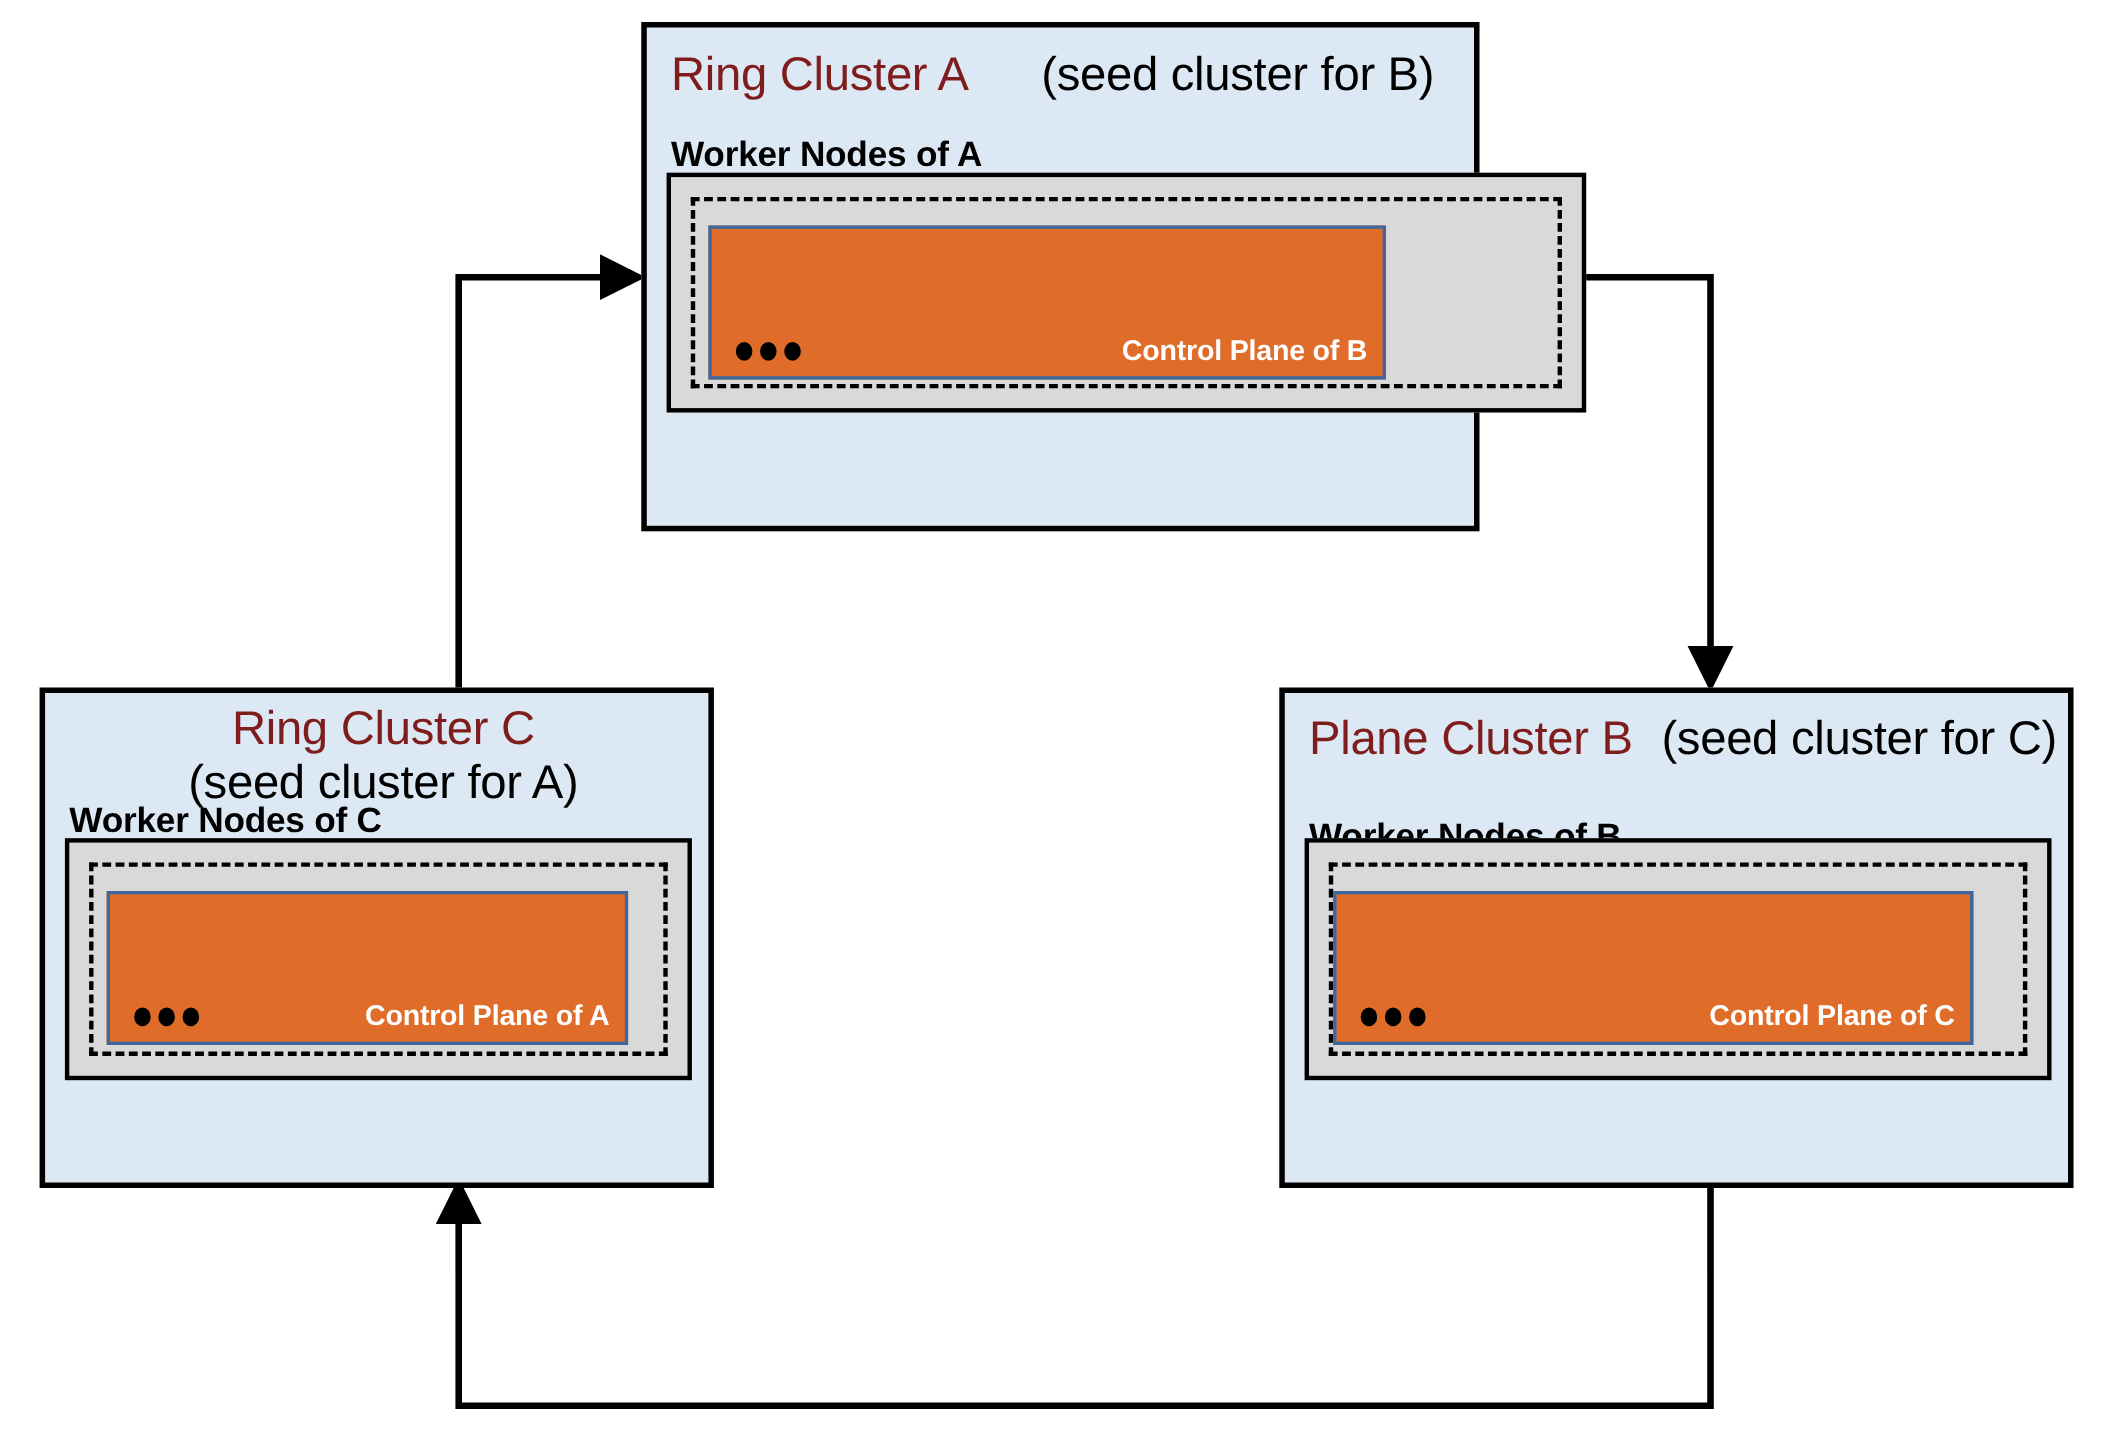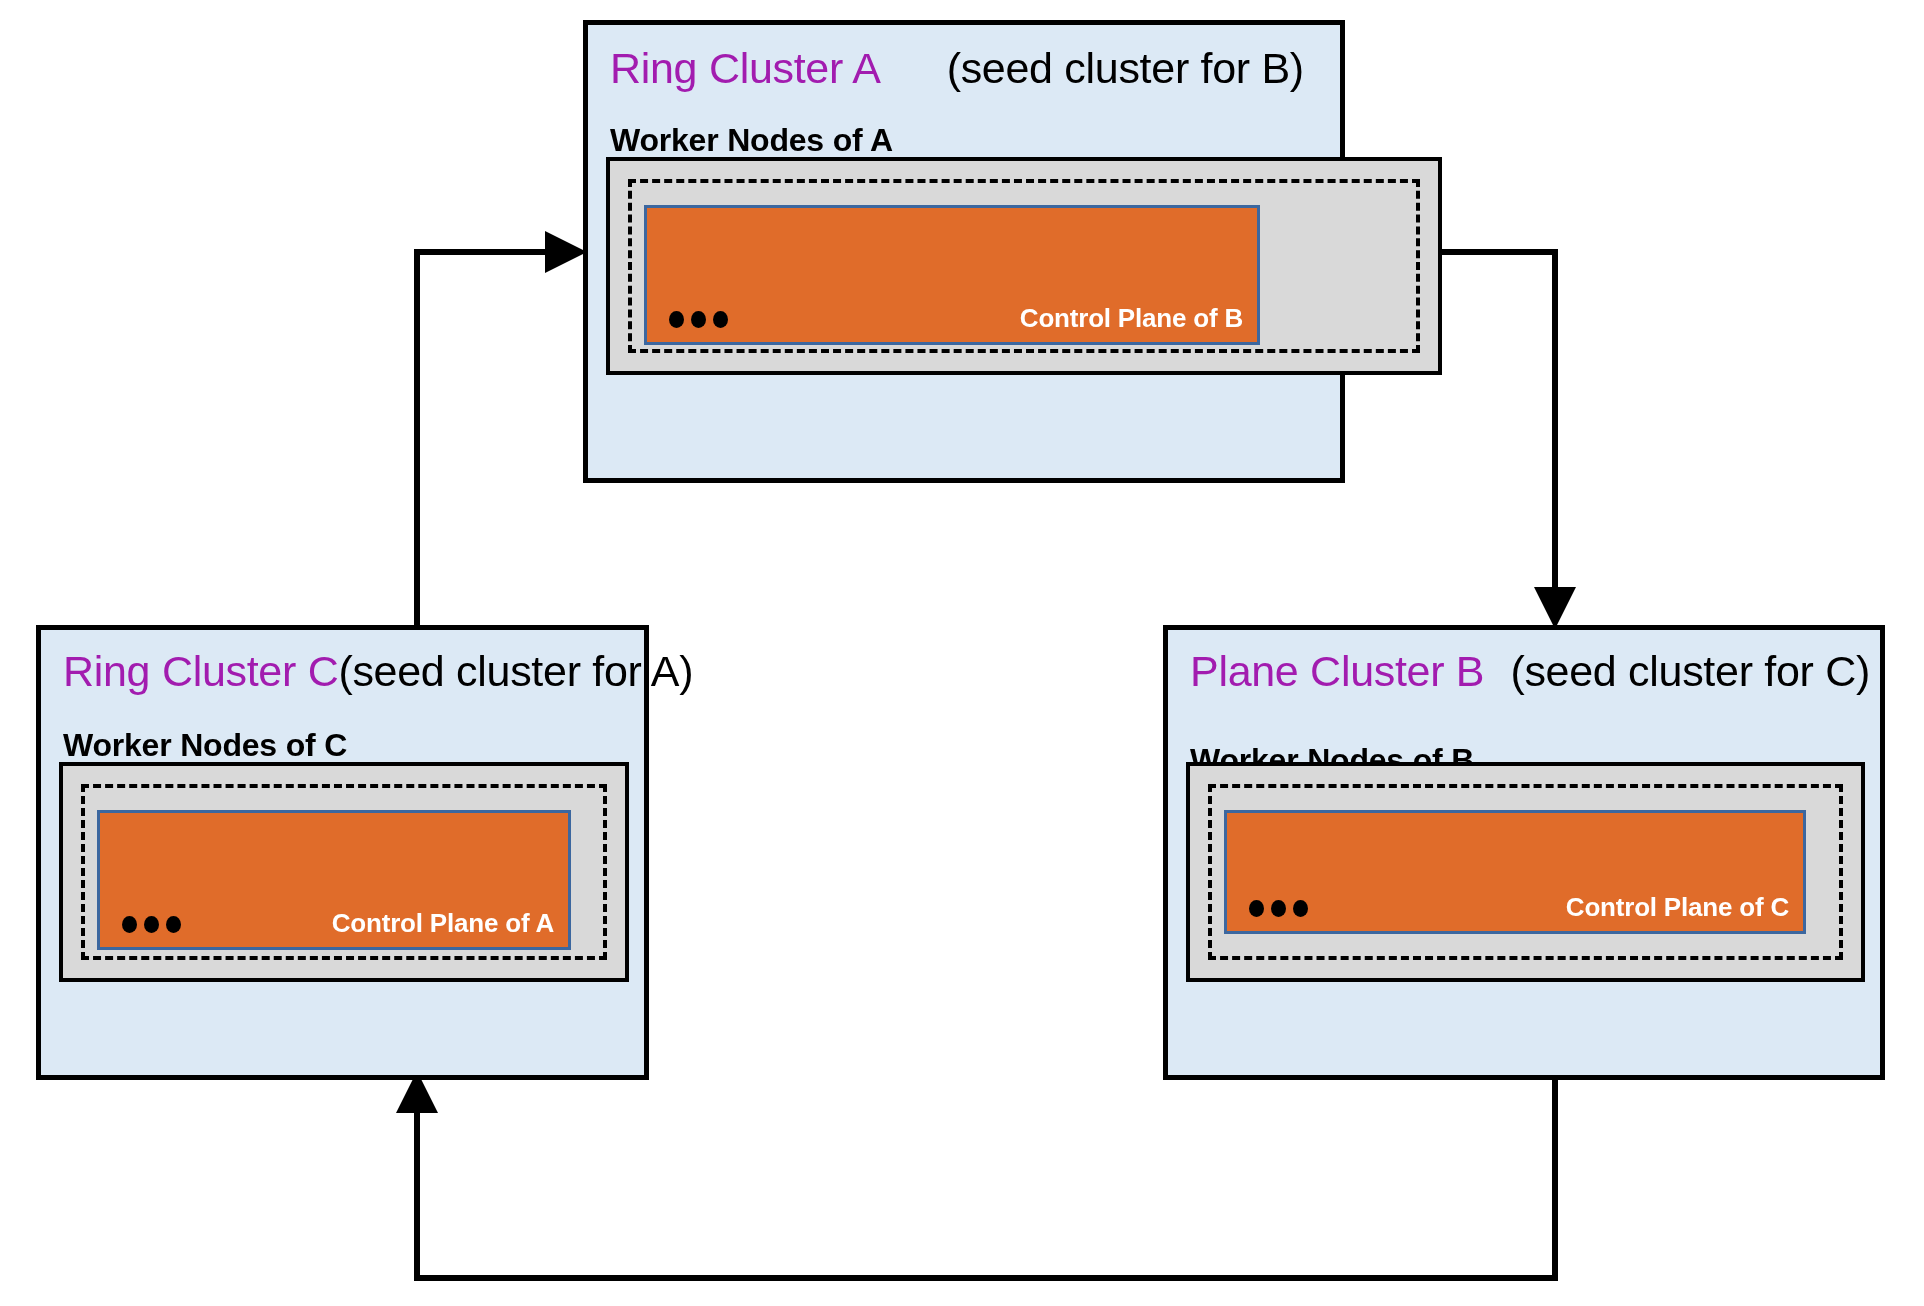--- a/index.html
+++ b/index.html
@@ -7,21 +7,21 @@
        font-family:"Liberation Sans",sans-serif;}
 
   #stage{position:absolute;left:0;top:0;width:1924px;height:1306px;}
 
   
   .cluster{position:absolute;box-sizing:border-box;
            background:#dce9f5;border:5px solid #000000;}
   .cluster-head{position:absolute;left:22px;top:10px;right:10px;
                 height:66px;display:flex;align-items:center;
                 white-space:nowrap;}
-  .cluster-title{font-size:43px;font-weight:400;color:#a21caf;letter-spacing:-.3px;}
+  .cluster-title{font-size:43px;font-weight:400;color:#7f1d1d;letter-spacing:-.3px;}
   .cluster-sub{font-size:43px;font-weight:400;color:#000;letter-spacing:-.3px;}
   .cluster-seedgap{display:inline-block;width:66px;}
 
   .worker-label{position:absolute;left:22px;font-size:32px;font-weight:bold;
                 color:#000;white-space:nowrap;letter-spacing:-.2px;}
 
   
   .worker-box{position:absolute;box-sizing:border-box;
               background:#d9d9d9;border:4px solid #000000;}
   .worker-dashed{position:absolute;box-sizing:border-box;
@@ -84,21 +84,21 @@
           <i></i>
             <i></i>
             <i></i>
         </div>
         <div class="cp-label">Control Plane of B</div>
       </div>
     </div>
   </div>
 
   <div class="cluster" style="left:36px;top:625px;width:613px;height:455px;">
-    <div class="cluster-head" style="top:8px;">
+    <div class="cluster-head" style="top:8px;flex-direction:column;">
       <span class="cluster-title">Ring Cluster C</span>
       <span class="cluster-seedgap"></span>
       <span class="cluster-sub">(seed cluster for A)</span>
     </div>
 
     <div class="worker-label" style="top:97px;">Worker Nodes of C</div>
 
     <div class="worker-box" style="left:18px;top:132px;width:570px;height:220px;padding-left:16px;">
       <div class="worker-dashed" style="left:18px;top:18px;right:18px;bottom:18px;"></div>
       <div class="cp-box" style="left:34px;top:44px;width:474px;height:140px;">
@@ -116,21 +116,21 @@
     <div class="cluster-head" style="top:8px;">
       <span class="cluster-title">Plane Cluster B</span>
       <span class="cluster-seedgap"></span>
       <span class="cluster-sub">(seed cluster for C)</span>
     </div>
 
     <div class="worker-label" style="top:86px;margin-top:26px;">Worker Nodes of B</div>
 
     <div class="worker-box" style="left:18px;top:132px;width:679px;height:220px;">
       <div class="worker-dashed" style="left:18px;top:18px;right:18px;bottom:18px;"></div>
-      <div class="cp-box" style="left:34px;top:44px;width:582px;height:124px;">
+      <div class="cp-box" style="left:22px;top:44px;width:582px;height:140px;">
         <div class="cp-dots">
           <i></i>
             <i></i>
             <i></i>
         </div>
         <div class="cp-label">Control Plane of C</div>
       </div>
     </div>
   </div>
 

